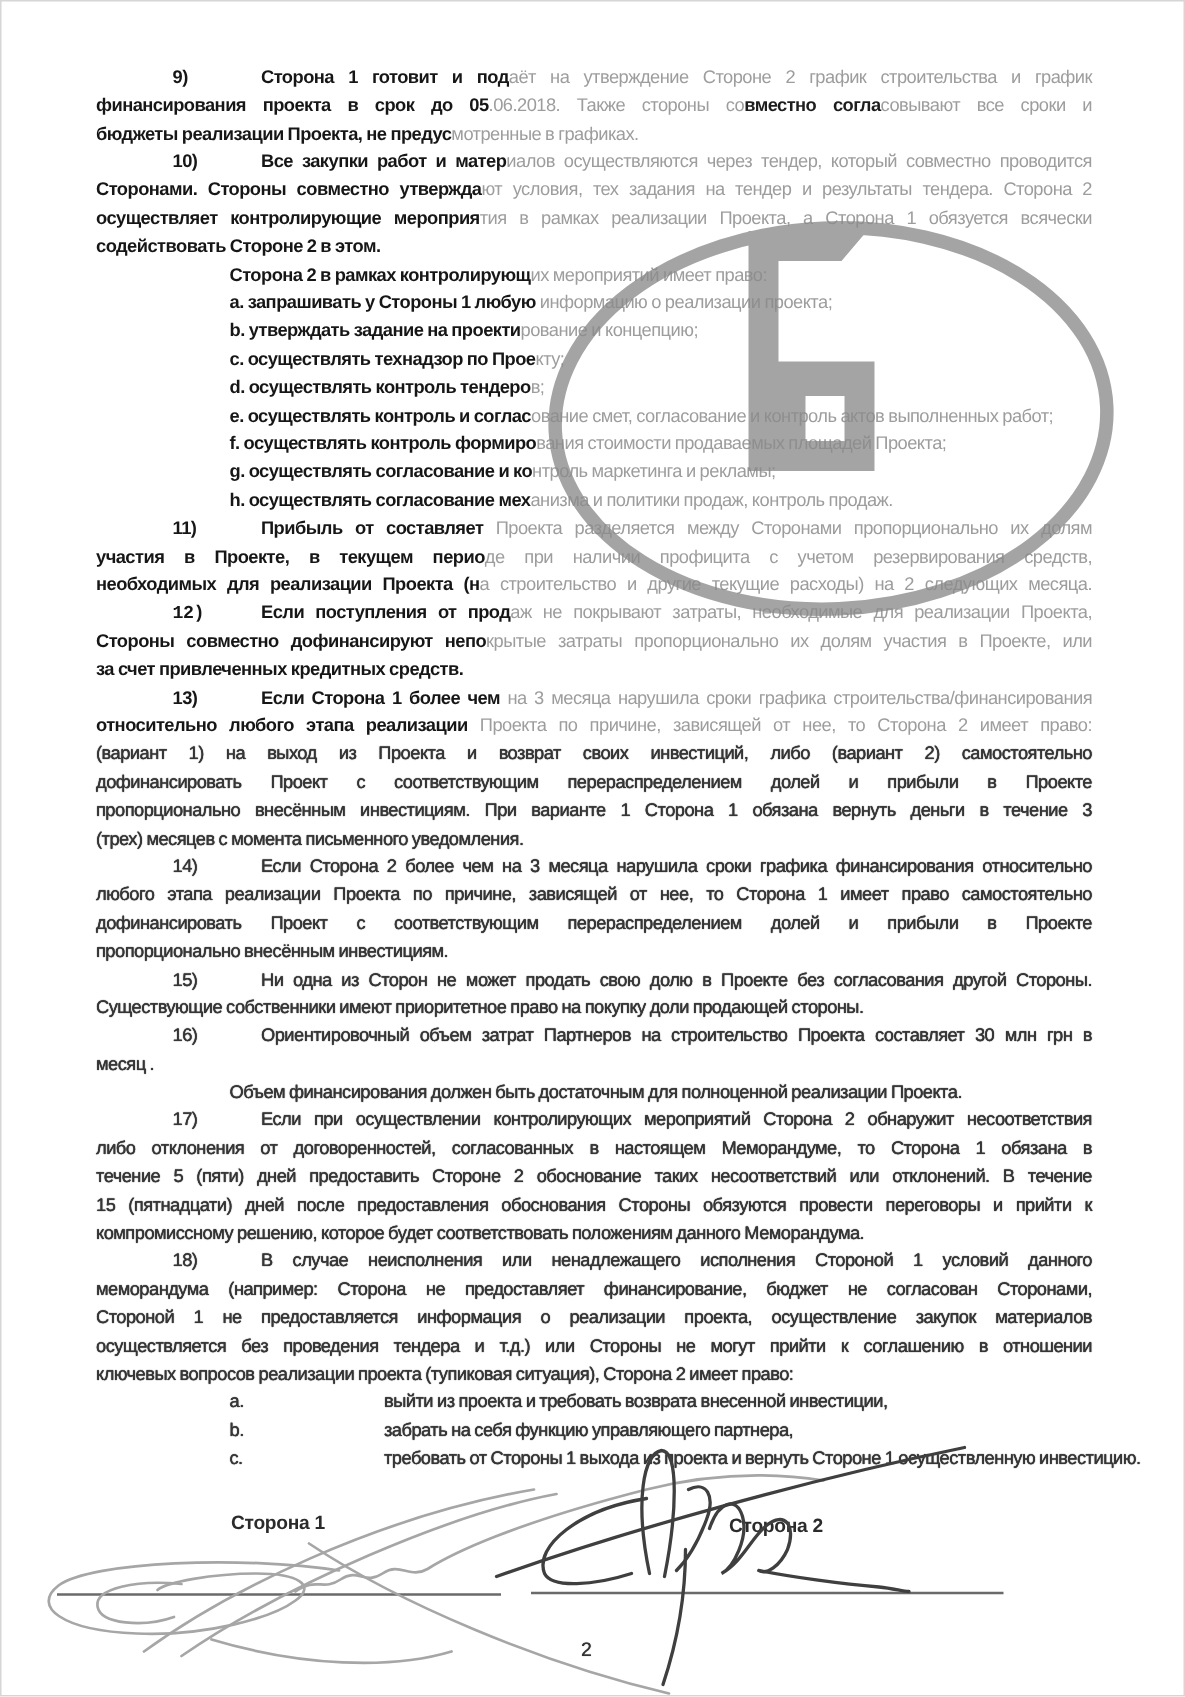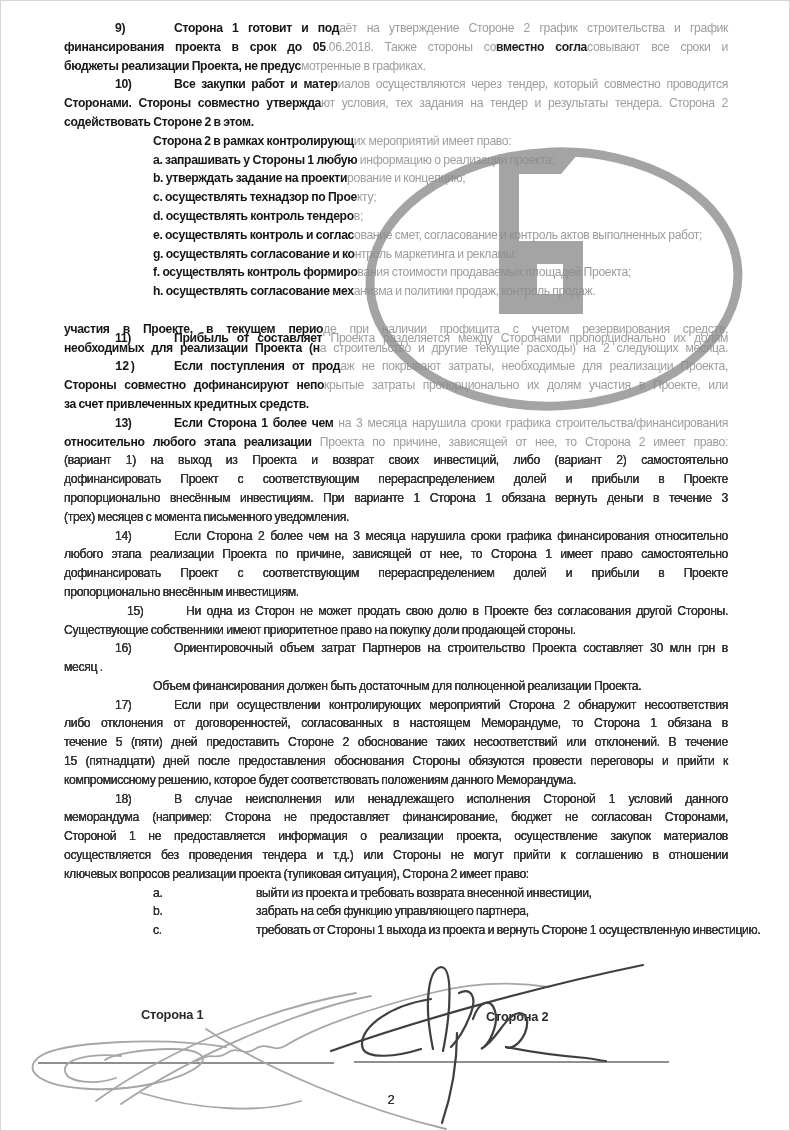--- a/index.html
+++ b/index.html
@@ -3,83 +3,84 @@
 <meta charset="utf-8">
 <style>
   html,body{margin:0;padding:0;background:#e9e9e9;}
   .page{
     position:relative;width:790px;height:1131px;margin:0 auto;
     background:#ffffff;overflow:hidden;box-sizing:border-box;
     border:1px solid #d6d6d6;
     font-family:"Liberation Sans", sans-serif;
   }
   .doc{
-    position:absolute;left:63px;top:18px;width:664px;
+    position:absolute;left:63px;top:41px;width:664px;
     font-size:12.2px;letter-spacing:-0.35px;word-spacing:-0.4px;
   }
   .line{height:18.8px;line-height:18.8px;white-space:normal;}
   .jl{text-align:justify;text-align-last:justify;}
   .ip{text-indent:51px;}
   .il{text-indent:89px;white-space:nowrap;}
   .lab{display:inline-block;text-indent:0;}
   .sb{font-weight:700;color:#161616;}
   .sl{font-weight:400;color:#9d9d9d;}
   .sn{font-weight:400;color:#363636;text-shadow:0 0 .5px #363636,0 0 .6px #3c3c3c;}
   .sd{font-weight:700;color:#1d1d1d;margin-top:20px;}
   .stamp{position:absolute;left:360px;top:140px;opacity:.78;pointer-events:none;}
   .sig-label{
     position:absolute;font-size:12.8px;font-weight:700;color:#2b2b2b;
     letter-spacing:-0.2px;
   }
-  .sig-label-1{left:140px;top:1006px;}
+  .sig-label-1{left:153px;top:1006px;}
   .sig-label-2{left:485px;top:1008px;}
   .pageno{
     position:absolute;left:380px;top:1091px;width:20px;text-align:center;
     font-size:13px;color:#333;text-shadow:0 0 .5px #333;
   }
   .sigsvg{position:absolute;left:0;top:955px;pointer-events:none;}
 </style>
 </head>
 <body>
 
 <div class="page">
 
   <div class="doc">
       <div class="line jl ip"><span class="lab sb" style="width: 59px;">9)</span><span class="sb">Сторона 1 готовит и под</span><span class="sl">аёт на утверждение Стороне 2 график строительства и график</span></div>
       <div class="line jl"><span class="sb">финансирования проекта в срок до 05</span><span class="sl">.06.2018. Также стороны со</span><span class="sd">вместно согла</span><span class="sl">совывают все сроки и</span></div>
       <div class="line"><span class="sb">бюджеты реализации Проекта, не предус</span><span class="sl">мотренные в графиках.</span></div>
       <div class="line jl ip"><span class="lab sb" style="width: 59px;">10)</span><span class="sb">Все закупки работ и матер</span><span class="sl">иалов осуществляются через тендер, который совместно проводится</span></div>
       <div class="line jl"><span class="sb">Сторонами. Стороны совместно утвержда</span><span class="sl">ют условия, тех задания на тендер и результаты тендера. Сторона 2</span></div>
+      <div class="line jl"><span class="sb">осуществляет контролирующие мероприя</span><span class="sl">тия в рамках реализации Проекта, а Сторона 1 обязуется всячески</span></div>
       <div class="line"><span class="sb">содействовать Стороне 2 в этом.</span></div>
       <div class="line il"><span class="sb">Сторона 2 в рамках контролирующ</span><span class="sl">их мероприятий имеет право:</span></div>
       <div class="line il"><span class="sb">a. запрашивать у Стороны 1 любую </span><span class="sl">информацию о реализации проекта;</span></div>
       <div class="line il"><span class="sb">b. утверждать задание на проекти</span><span class="sl">рование и концепцию;</span></div>
       <div class="line il"><span class="sb">c. осуществлять технадзор по Прое</span><span class="sl">кту;</span></div>
       <div class="line il"><span class="sb">d.  осуществлять контроль тендеро</span><span class="sl">в;</span></div>
       <div class="line il"><span class="sb">e. осуществлять контроль и соглас</span><span class="sl">ование смет, согласование и контроль актов выполненных работ;</span></div>
+      <div class="line il"><span class="sb">f. осуществлять контроль формиро</span><span class="sl">вания стоимости продаваемых площадей Проекта;</span></div>
       <div class="line il"><span class="sb">g. осуществлять согласование и ко</span><span class="sl">нтроль маркетинга и рекламы;</span></div>
-      <div class="line il"><span class="sb">f. осуществлять контроль формиро</span><span class="sl">вания стоимости продаваемых площадей Проекта;</span></div>
       <div class="line il"><span class="sb">h. осуществлять согласование мех</span><span class="sl">анизма и политики продаж, контроль продаж.</span></div>
-      <div class="line jl ip"><span class="lab sb" style="width: 59px; margin-top: 28px;">11)</span><span class="sb">Прибыль от составляет </span><span class="sl">Проекта разделяется между Сторонами пропорционально их долям</span></div>
+      <div class="line jl ip"><span class="lab sb" style="width: 59px;">11)</span><span class="sb">Прибыль от составляет </span><span class="sl">Проекта разделяется между Сторонами пропорционально их долям</span></div>
       <div class="line jl"><span class="sb">участия в Проекте, в текущем перио</span><span class="sl">де при наличии профицита с учетом резервирования средств,</span></div>
       <div class="line jl"><span class="sb">необходимых для реализации Проекта (н</span><span class="sl">а строительство и другие текущие расходы) на 2 следующих месяца.</span></div>
       <div class="line jl ip"><span class="lab sb" style="width: 59px; font-family: Liberation Mono, monospace;">12)</span><span class="sb">Если поступления от прод</span><span class="sl">аж не покрывают затраты, необходимые для реализации Проекта,</span></div>
       <div class="line jl"><span class="sb">Стороны совместно дофинансируют непо</span><span class="sl">крытые затраты пропорционально их долям участия в Проекте, или</span></div>
       <div class="line"><span class="sb">за счет привлеченных кредитных средств.</span></div>
       <div class="line jl ip"><span class="lab sb" style="width: 59px;">13)</span><span class="sb">Если Сторона 1 более чем</span><span class="sl"> на 3 месяца нарушила сроки графика строительства/финансирования</span></div>
       <div class="line jl"><span class="sb">относительно любого этапа реализации</span><span class="sl"> Проекта по причине, зависящей от нее, то Сторона 2 имеет право:</span></div>
       <div class="line jl"><span class="sn">(вариант 1) на выход из Проекта и возврат своих инвестиций, либо (вариант 2) самостоятельно</span></div>
       <div class="line jl"><span class="sn">дофинансировать Проект с  соответствующим перераспределением долей и прибыли в Проекте</span></div>
       <div class="line jl"><span class="sn">пропорционально внесённым инвестициям. При варианте 1 Сторона 1 обязана вернуть деньги в течение 3</span></div>
       <div class="line"><span class="sn">(трех) месяцев с момента письменного уведомления.</span></div>
       <div class="line jl ip"><span class="lab sn" style="width: 59px;">14)</span><span class="sn">Если Сторона 2 более чем на 3 месяца нарушила сроки графика финансирования относительно</span></div>
       <div class="line jl"><span class="sn">любого этапа реализации Проекта по причине, зависящей от нее, то Сторона 1 имеет право самостоятельно</span></div>
       <div class="line jl"><span class="sn">дофинансировать Проект с  соответствующим перераспределением долей и прибыли в Проекте</span></div>
       <div class="line"><span class="sn">пропорционально внесённым инвестициям.</span></div>
-      <div class="line jl ip"><span class="lab sn" style="width: 59px; margin-left: 12px;">15)</span><span class="sn">Ни одна из Сторон не может продать свою долю в Проекте без согласования другой Стороны.</span></div>
+      <div class="line jl ip"><span class="lab sn" style="width: 59px;">15)</span><span class="sn">Ни одна из Сторон не может продать свою долю в Проекте без согласования другой Стороны.</span></div>
       <div class="line"><span class="sn">Существующие собственники имеют приоритетное право на покупку доли продающей стороны.</span></div>
       <div class="line jl ip"><span class="lab sn" style="width: 59px;">16)</span><span class="sn">Ориентировочный объем затрат Партнеров на строительство Проекта составляет 30 млн грн в</span></div>
       <div class="line"><span class="sn">месяц .</span></div>
       <div class="line il"><span class="sn">Объем финансирования должен быть достаточным для полноценной реализации Проекта.</span></div>
       <div class="line jl ip"><span class="lab sn" style="width: 59px;">17)</span><span class="sn">Если при осуществлении контролирующих мероприятий Сторона 2 обнаружит несоответствия</span></div>
       <div class="line jl"><span class="sn">либо отклонения от договоренностей, согласованных в настоящем Меморандуме, то Сторона 1 обязана в</span></div>
       <div class="line jl"><span class="sn">течение 5 (пяти) дней предоставить Стороне 2 обоснование таких несоответствий или отклонений. В течение</span></div>
       <div class="line jl"><span class="sn">15 (пятнадцати) дней после предоставления обоснования Стороны обязуются провести переговоры и прийти к</span></div>
       <div class="line"><span class="sn">компромиссному решению, которое будет соответствовать положениям данного Меморандума.</span></div>
       <div class="line jl ip"><span class="lab sn" style="width: 59px;">18)</span><span class="sn">В случае неисполнения или ненадлежащего исполнения Стороной 1 условий данного</span></div>

